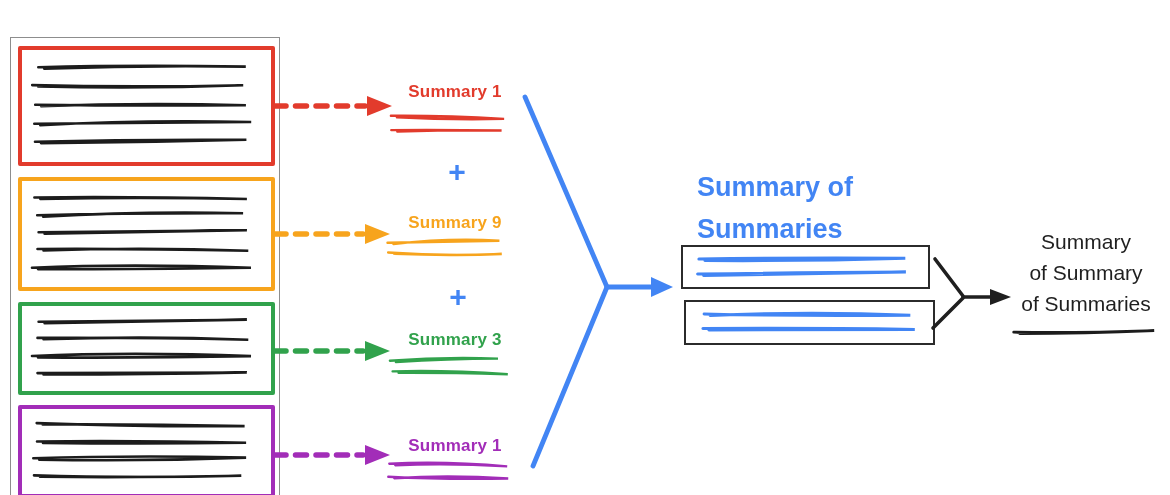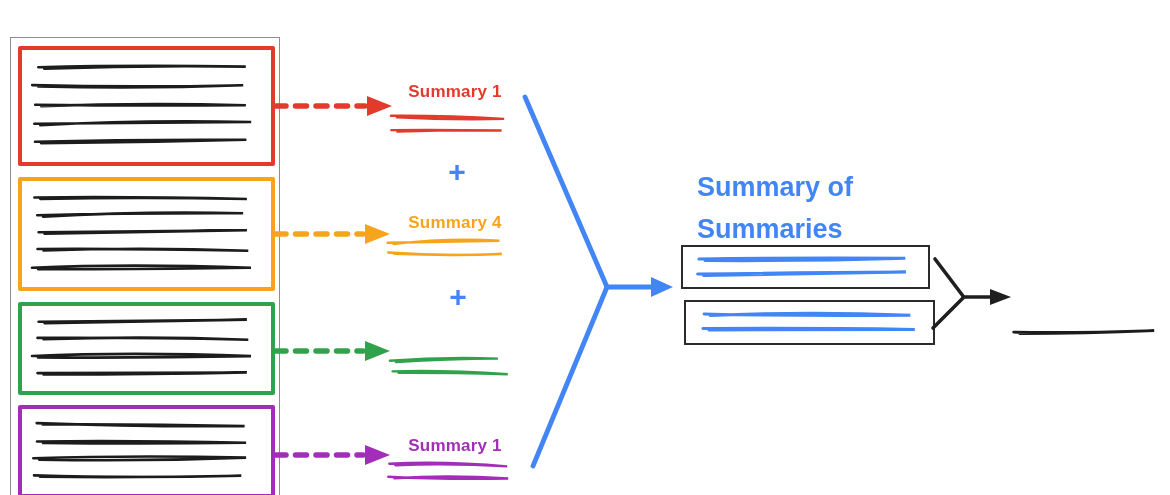--- a/index.html
+++ b/index.html
@@ -103,28 +103,29 @@
   </svg>
 
   <div class="s-label" style="top:53px;color:var(--c-red)">Summary 1</div>
   <svg class="scr" style="left:388px;top:82px;width:122px;height:24px" viewBox="0 0 122 24">
       <path d="M 2.9 4.8 Q 54.9 4.3 116.1 7.9 Q 61.0 9.1 8.9 6.2" fill="none" stroke="var(--c-red)" stroke-width="2.4" stroke-linecap="round"></path>
       <path d="M 3.3 19.1 Q 54.9 18.7 113.6 19.5 Q 61.0 19.1 9.3 20.5" fill="none" stroke="var(--c-red)" stroke-width="2.4" stroke-linecap="round"></path>
     </svg>
 
   <div class="plus" style="left:443px;top:128px">+</div>
 
-  <div class="s-label" style="top:184px;color:var(--c-orange)">Summary 4</div>
+  <div class="s-label" style="top:184px;color:var(--c-orange)">Summary 9</div>
   <svg class="scr" style="left:386px;top:206px;width:126px;height:25px" viewBox="0 0 126 25">
       <path d="M 1.5 7.7 Q 56.7 6.6 113.4 5.7 Q 63.0 2.5 7.5 9.1" fill="none" stroke="var(--c-orange)" stroke-width="2.4" stroke-linecap="round"></path>
       <path d="M 2.1 17.5 Q 56.7 21.5 115.8 19.0 Q 63.0 20.9 8.1 18.9" fill="none" stroke="var(--c-orange)" stroke-width="2.4" stroke-linecap="round"></path>
     </svg>
 
   <div class="plus" style="left:444px;top:253px">+</div>
 
+  <div class="s-label" style="top:301px;color:var(--c-green)">Summary 3</div>
   <svg class="scr" style="left:386px;top:324px;width:124px;height:25px" viewBox="0 0 124 25">
       <path d="M 3.9 7.7 Q 55.8 3.8 112.0 5.6 Q 62.0 5.9 9.9 9.1" fill="none" stroke="var(--c-green)" stroke-width="2.4" stroke-linecap="round"></path>
       <path d="M 6.6 18.4 Q 55.8 16.7 121.8 21.2 Q 62.0 19.6 12.6 19.8" fill="none" stroke="var(--c-green)" stroke-width="2.4" stroke-linecap="round"></path>
     </svg>
 
   <div class="s-label" style="top:407px;color:var(--c-purple)">Summary 1</div>
   <svg class="scr" style="left:386px;top:429px;width:126px;height:26px" viewBox="0 0 126 26">
       <path d="M 3.3 5.8 Q 56.7 2.8 121.2 8.4 Q 63.0 4.7 9.3 7.2" fill="none" stroke="var(--c-purple)" stroke-width="2.4" stroke-linecap="round"></path>
       <path d="M 2.3 18.8 Q 56.7 21.6 122.2 20.5 Q 63.0 16.7 8.3 20.2" fill="none" stroke="var(--c-purple)" stroke-width="2.4" stroke-linecap="round"></path>
     </svg>
@@ -151,17 +152,20 @@
       </svg>
   </div>
 
   <svg class="abs" style="left:925px;top:222px" width="95" height="88">
     <line x1="10" y1="8" x2="38" y2="45" stroke="var(--c-ink)" stroke-width="3.6" stroke-linecap="round"></line>
     <line x1="8" y1="77" x2="38" y2="47" stroke="var(--c-ink)" stroke-width="3.6" stroke-linecap="round"></line>
     <line x1="38" y1="46" x2="66" y2="46" stroke="var(--c-ink)" stroke-width="3.6" stroke-linecap="round"></line>
     <polygon points="65,38 65,54 86,46" fill="var(--c-ink)"></polygon>
   </svg>
 
+  <div id="final-label">Summary
+of Summary
+of Summaries</div>
   <svg class="scr" style="left:1008px;top:294px;width:152px;height:16px" viewBox="0 0 152 16">
       <path d="M 5.7 9.2 Q 68.4 10.2 146.2 7.6 Q 76.0 10.5 11.7 10.6" fill="none" stroke="var(--c-doc_ink)" stroke-width="2.8" stroke-linecap="round"></path>
     </svg>
 
 </div>
 
 </body></html>

